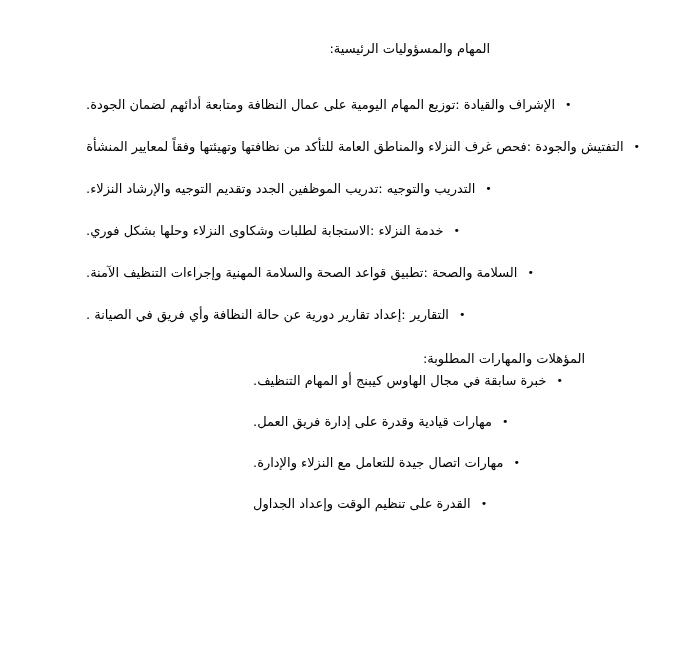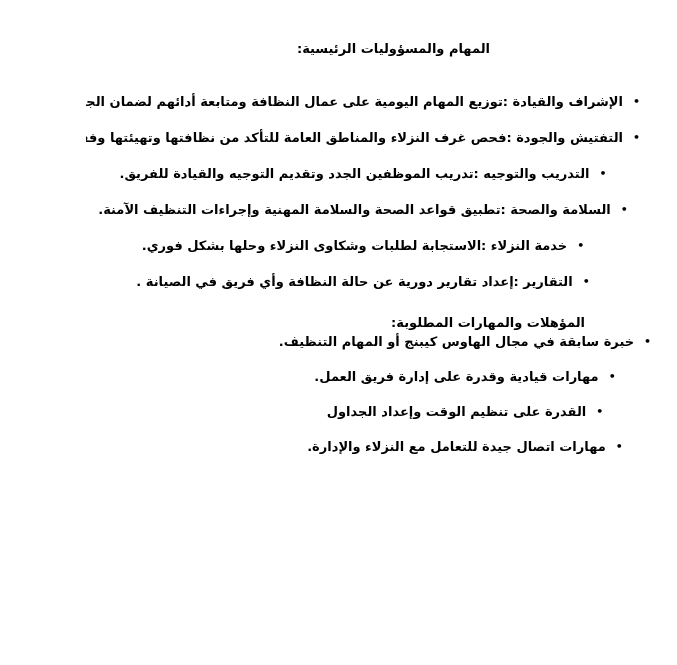--- a/index.html
+++ b/index.html
@@ -8,21 +8,21 @@
     background: #ffffff;
   }
   .page {
     position: relative;
     width: 591px;
     height: 665px;
     background: #ffffff;
     color: #000000;
     direction: rtl;
     font-family: "DejaVu Sans", sans-serif;
-    font-weight: bold;
+    font-weight: normal;
     overflow: hidden;
   }
   .heading {
     font-size: 13px;
     line-height: 18px;
     text-align: right;
     white-space: nowrap;
   }
   .heading-1 {
     margin: 40px 187px 0 0;
@@ -35,22 +35,22 @@
     padding: 0;
   }
   .list-1 {
     margin: 36px 37px 0 0;
   }
   .list-2 {
     margin: 2px 0 0 167px;
   }
   .item {
     font-size: 13px;
-    line-height: 16px;
-    text-align: center;
+    line-height: 22px;
+    text-align: left;
     white-space: nowrap;
     margin-bottom: 20px;
   }
   .list-2 .item {
     margin-bottom: 19px;
   }
   .bullet {
     display: inline-block;
     margin-left: 10px;
     font-size: 11px;
@@ -65,43 +65,43 @@
   <div class="heading heading-1">المهام والمسؤوليات الرئيسية:</div>
 
   <div class="list list-1">
     <div class="item">
       <span class="bullet">•</span><span>الإشراف والقيادة :توزيع المهام اليومية على عمال النظافة ومتابعة أدائهم لضمان الجودة.</span>
     </div>
     <div class="item">
       <span class="bullet">•</span><span>التفتيش والجودة :فحص غرف النزلاء والمناطق العامة للتأكد من نظافتها وتهيئتها وفقاً لمعايير المنشأة.</span>
     </div>
     <div class="item">
-      <span class="bullet">•</span><span>التدريب والتوجيه :تدريب الموظفين الجدد وتقديم التوجيه والقيادة للفريق.</span>
+      <span class="bullet">•</span><span>التدريب والتوجيه :تدريب الموظفين الجدد وتقديم التوجيه والإرشاد النزلاء.</span>
+    </div>
+    <div class="item">
+      <span class="bullet">•</span><span>خدمة النزلاء :الاستجابة لطلبات وشكاوى النزلاء وحلها بشكل فوري.</span>
     </div>
     <div class="item">
       <span class="bullet">•</span><span>السلامة والصحة :تطبيق قواعد الصحة والسلامة المهنية وإجراءات التنظيف الآمنة.</span>
-    </div>
-    <div class="item">
-      <span class="bullet">•</span><span>خدمة النزلاء :الاستجابة لطلبات وشكاوى النزلاء وحلها بشكل فوري.</span>
     </div>
     <div class="item">
       <span class="bullet">•</span><span>التقارير :إعداد تقارير دورية عن حالة النظافة وأي فريق في الصيانة .</span>
     </div>
   </div>
 
   <div class="heading heading-2">المؤهلات والمهارات المطلوبة:</div>
 
   <div class="list list-2">
     <div class="item">
       <span class="bullet">•</span><span>خبرة سابقة في مجال الهاوس كيبنج أو المهام التنظيف.</span>
     </div>
     <div class="item">
       <span class="bullet">•</span><span>مهارات قيادية وقدرة على إدارة فريق العمل.</span>
     </div>
     <div class="item">
-      <span class="bullet">•</span><span>القدرة على تنظيم الوقت وإعداد الجداول</span>
+      <span class="bullet">•</span><span>مهارات اتصال جيدة للتعامل مع النزلاء والإدارة.</span>
     </div>
     <div class="item">
-      <span class="bullet">•</span><span>مهارات اتصال جيدة للتعامل مع النزلاء والإدارة.</span>
+      <span class="bullet">•</span><span>القدرة على تنظيم الوقت وإعداد الجداول</span>
     </div>
   </div>
 
 </div>
 
 </body></html>

